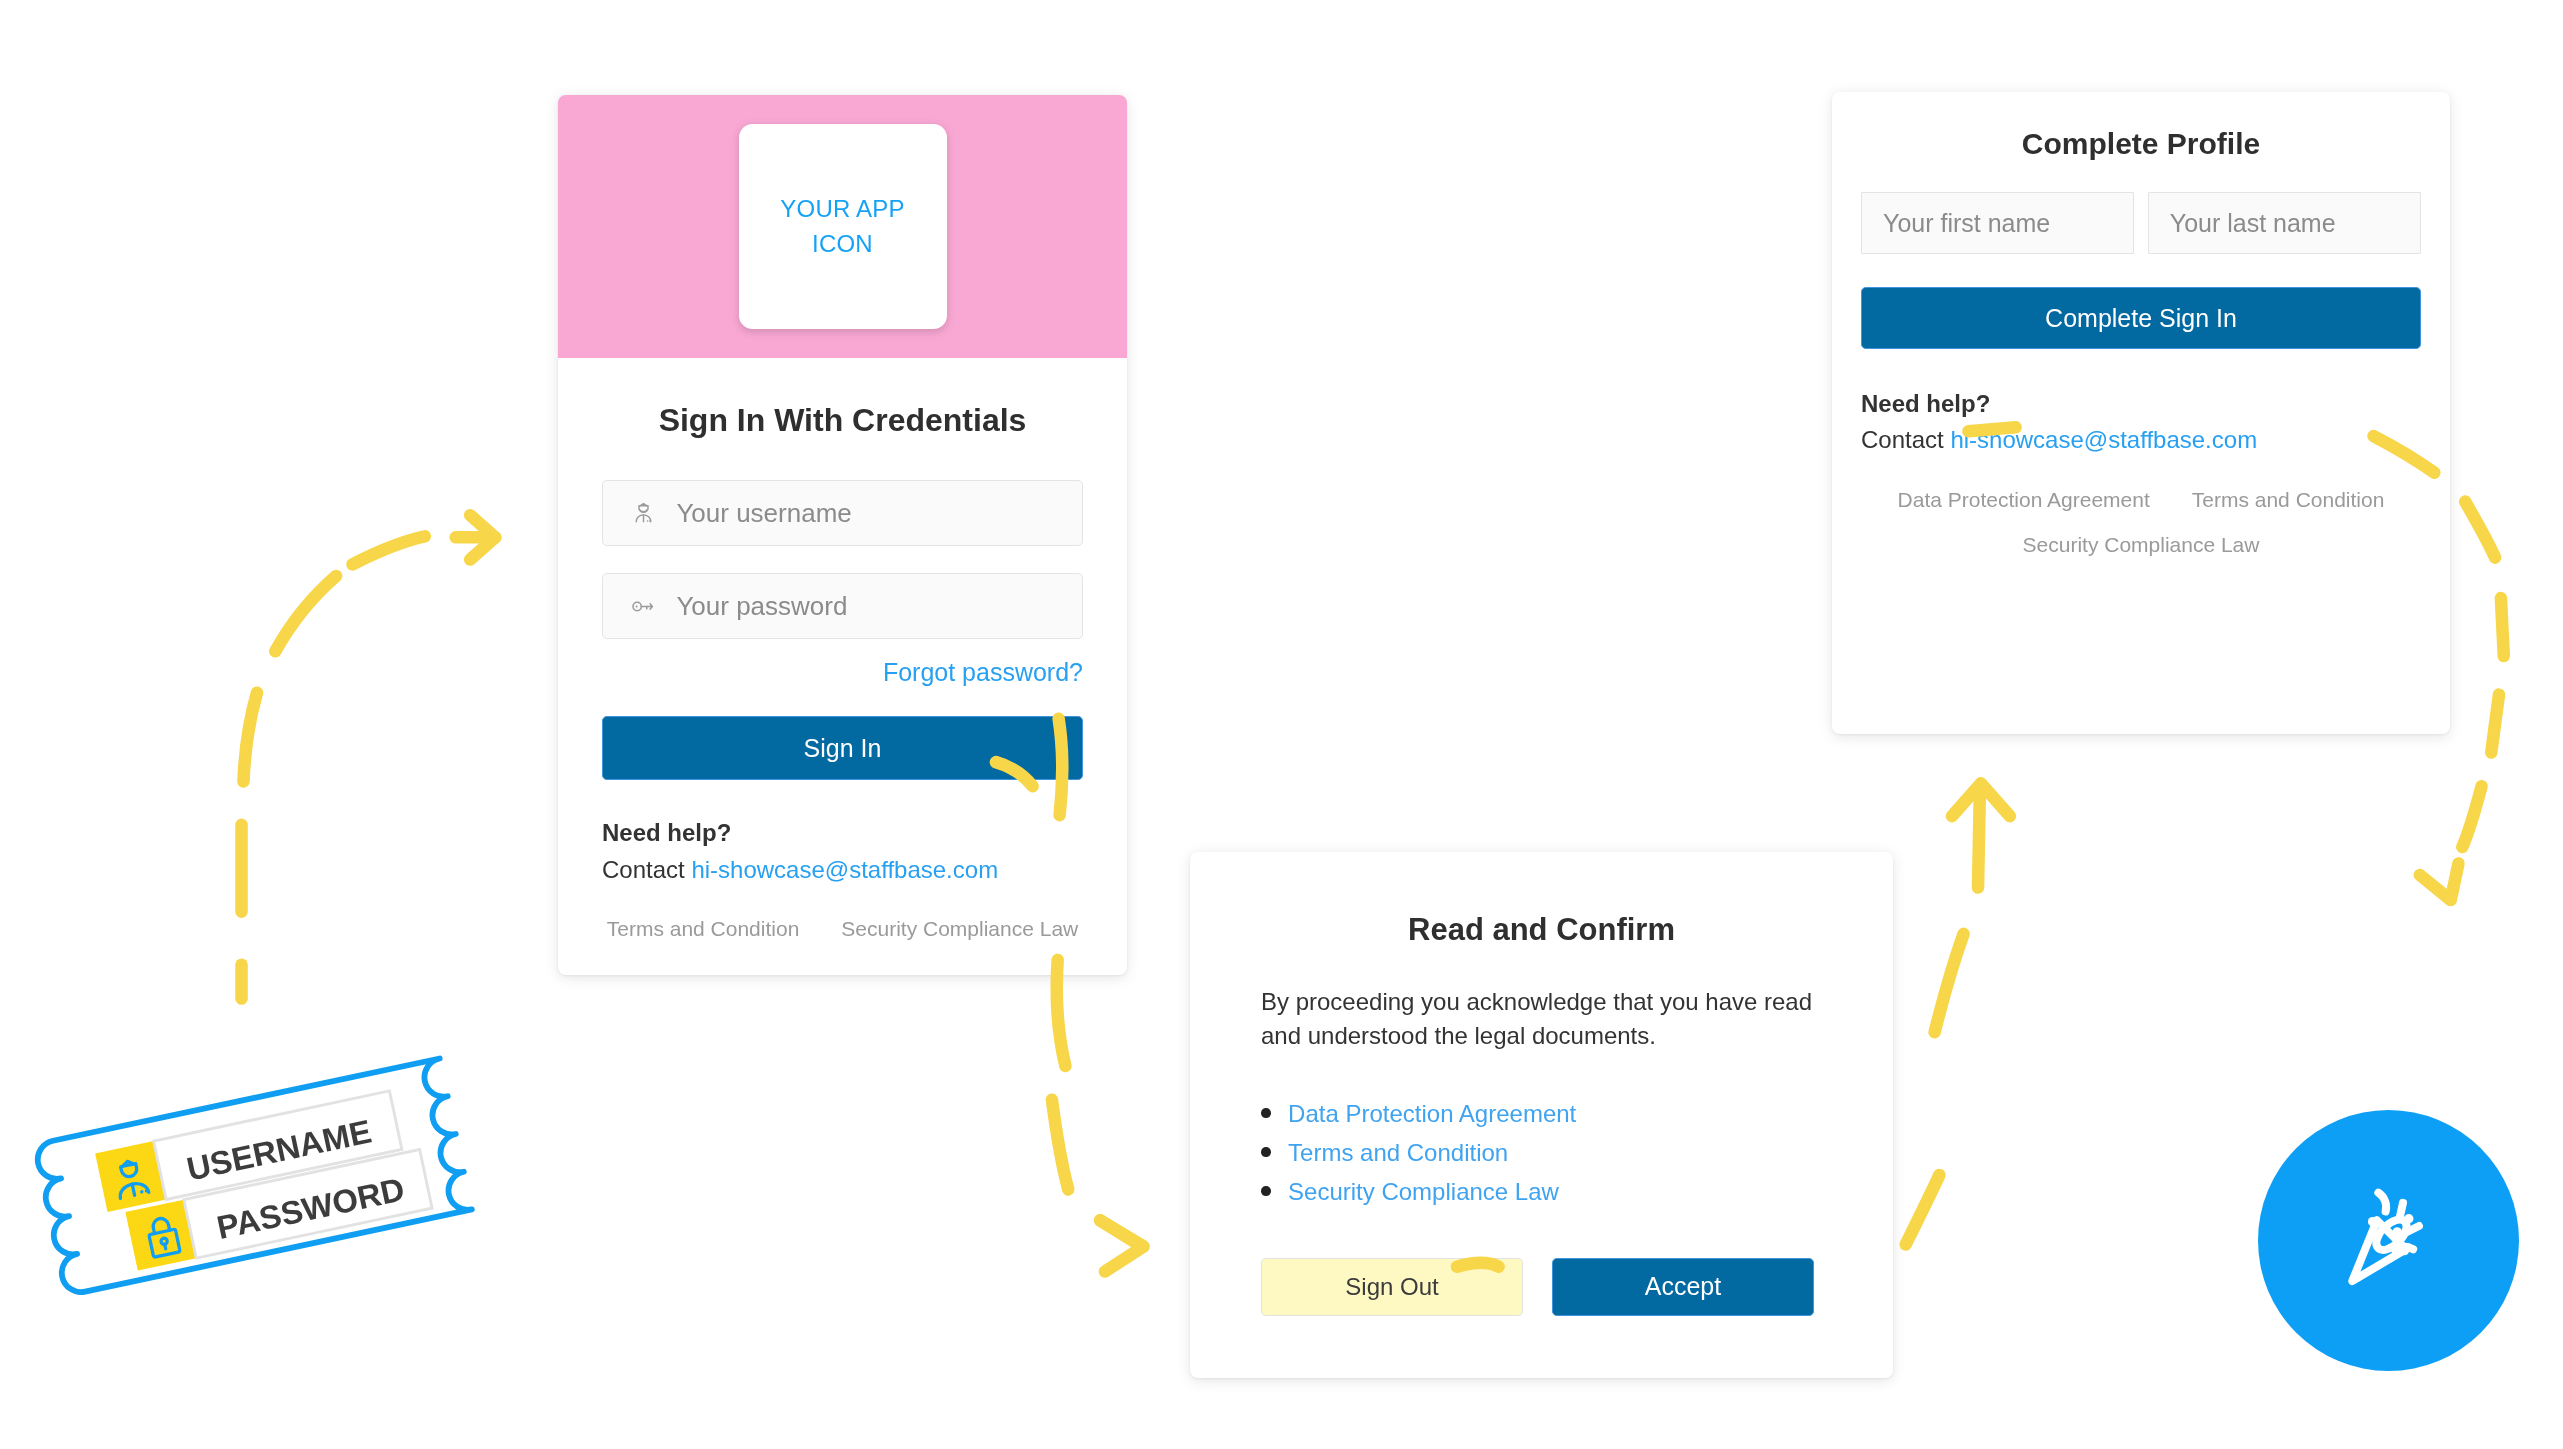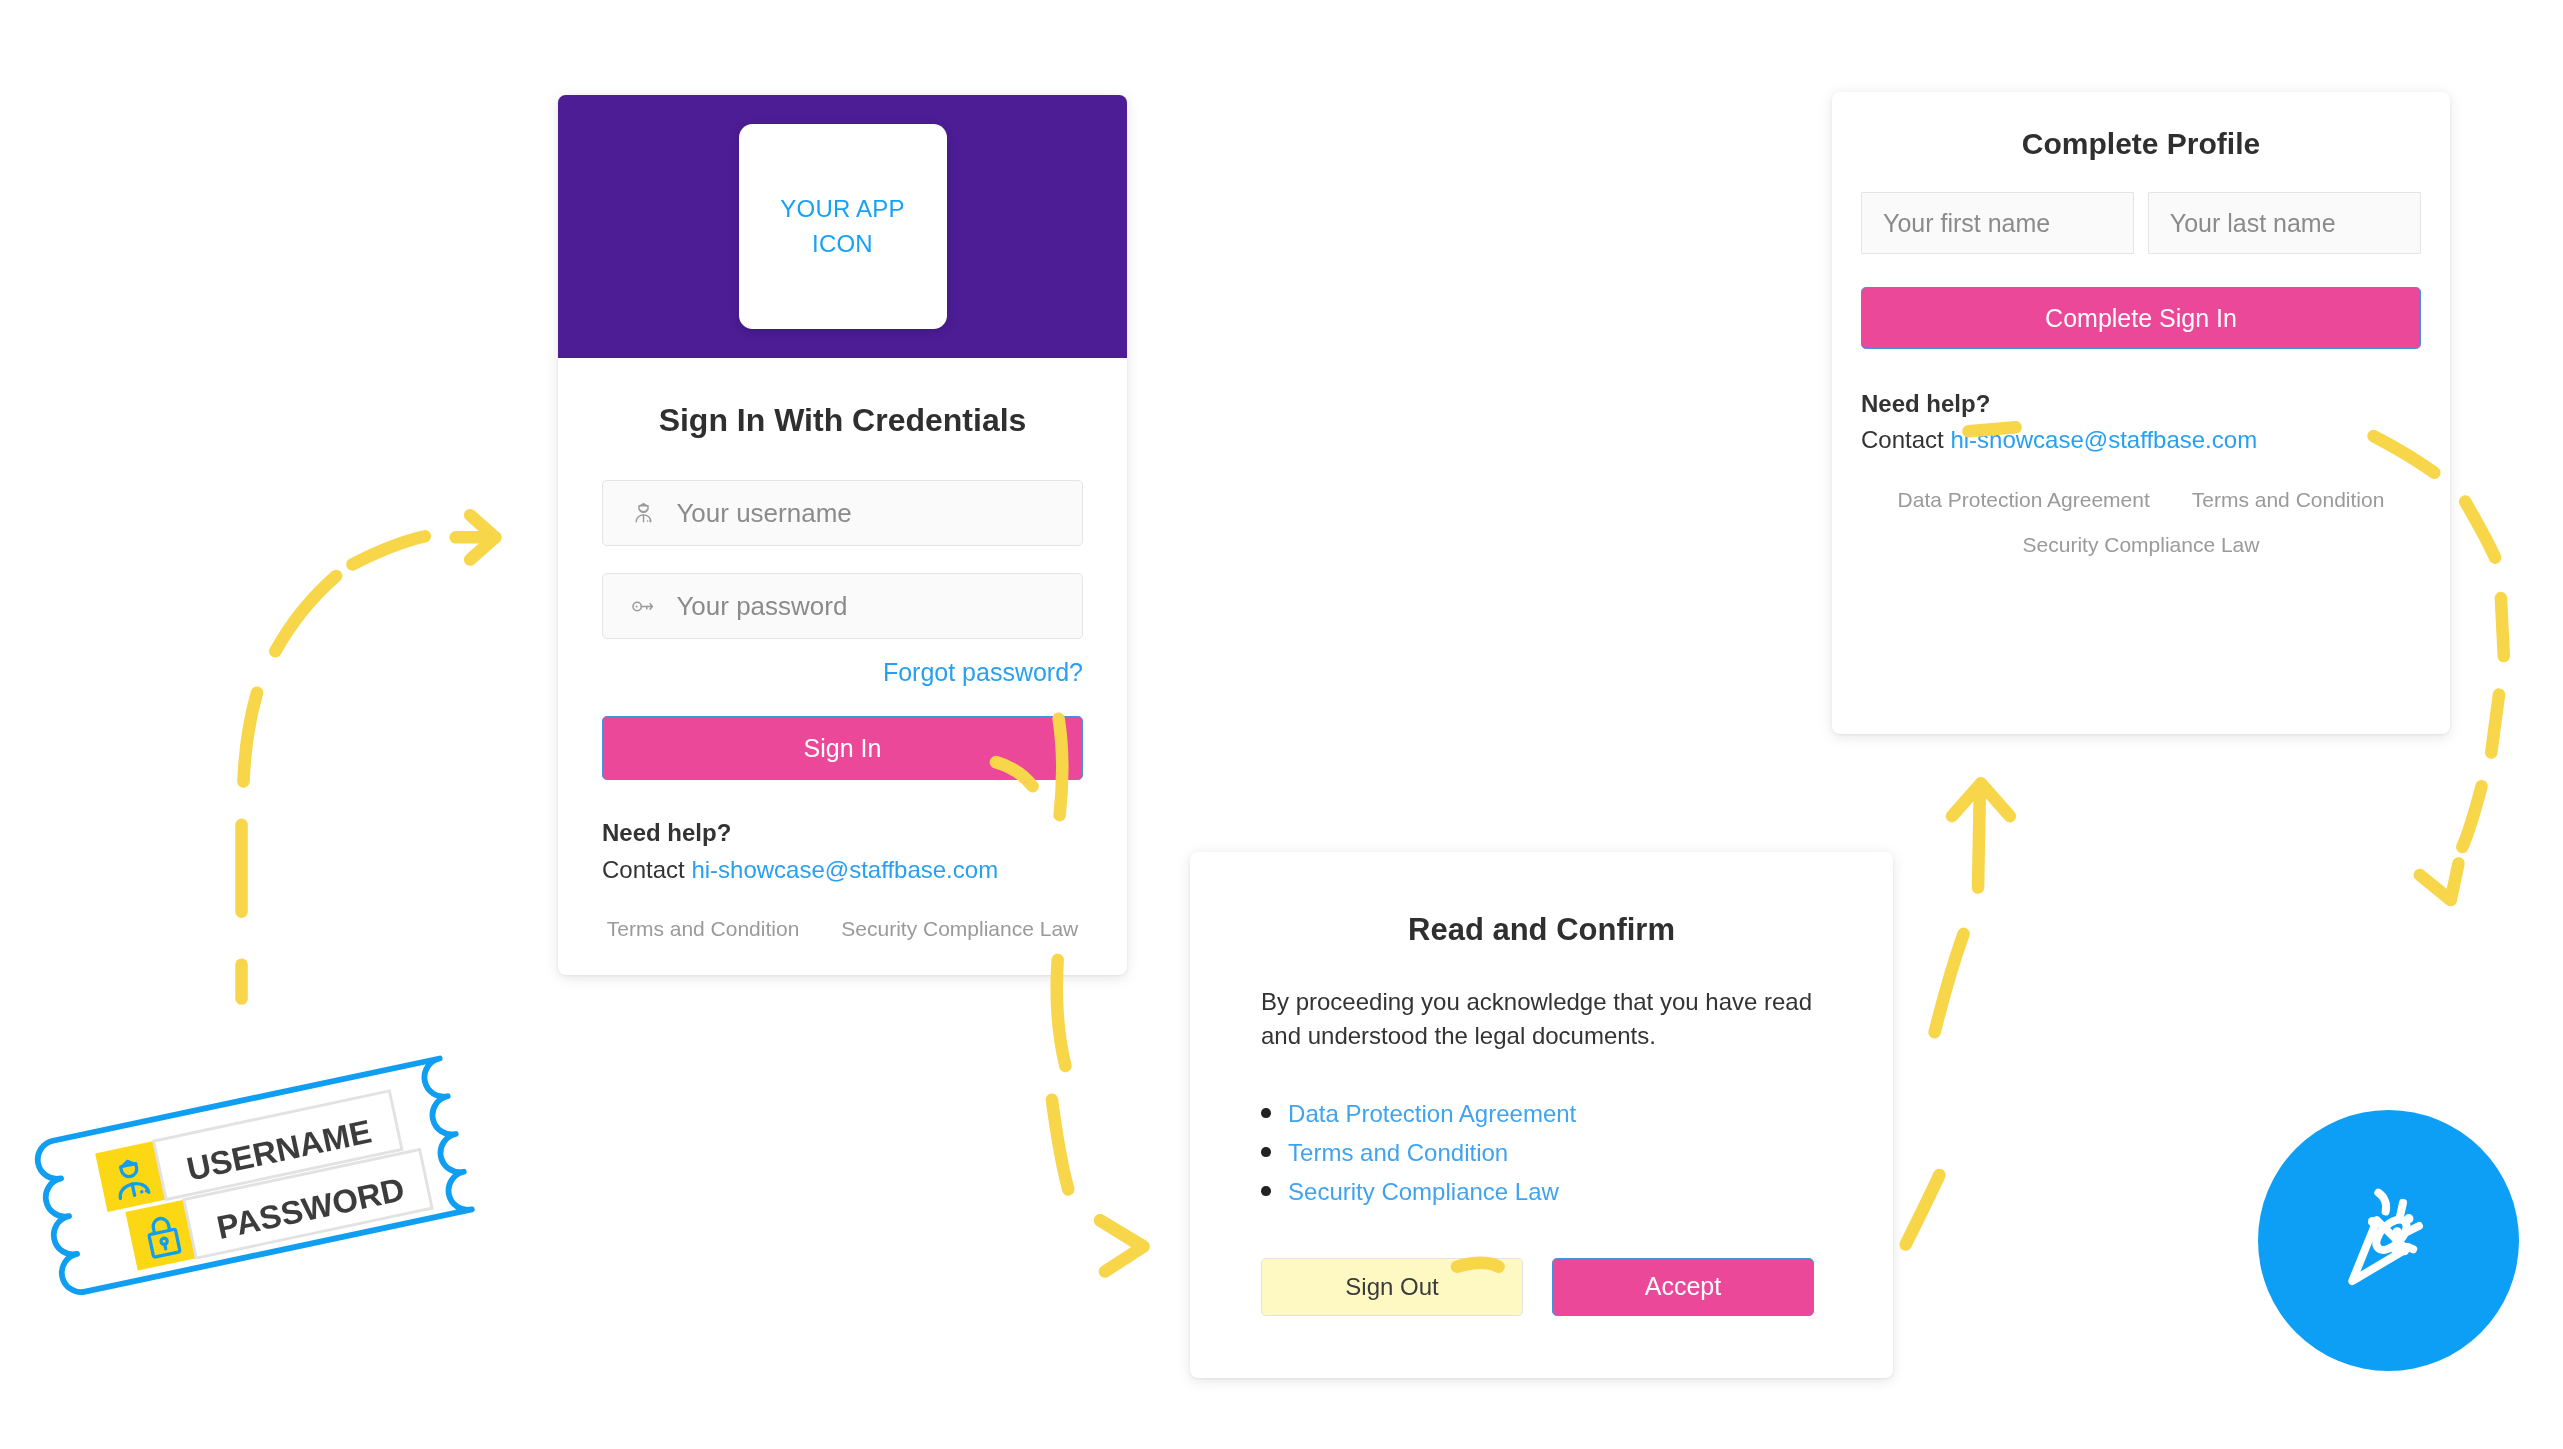--- a/index.html
+++ b/index.html
@@ -27,21 +27,21 @@
 
   
   #signin-card {
     left: 558px; top: 95px;
     width: 569px; height: 880px;
     border-radius: 7.7px;
     overflow: hidden;
   }
   #signin-header {
     height: 263px;
-    background: #4c1d95;
+    background: #f9a8d4;
     display: flex;
     align-items: center;
     justify-content: center;
   }
   #app-icon-box {
     width: 208px; height: 205px;
     background: #ffffff;
     border-radius: 13.5px;
     box-shadow: 0 2.9px 9.7px rgba(0,0,0,0.16);
     display: flex;
@@ -87,21 +87,21 @@
   #forgot-link {
     color: #28a0f1;
     font-size: 25px;
     cursor: pointer;
     margin-left: 22px;
   }
   .btn-primary {
     display: flex;
     align-items: center;
     justify-content: center;
-    background: #ec4899;
+    background: #0369a1;
     border: 1px solid #3f94dd;
     border-radius: 4.8px;
     color: #ffffff;
     font-size: 25px;
     cursor: pointer;
   }
   #signin-button {
     height: 64px;
     margin-bottom: 35px;
   }

